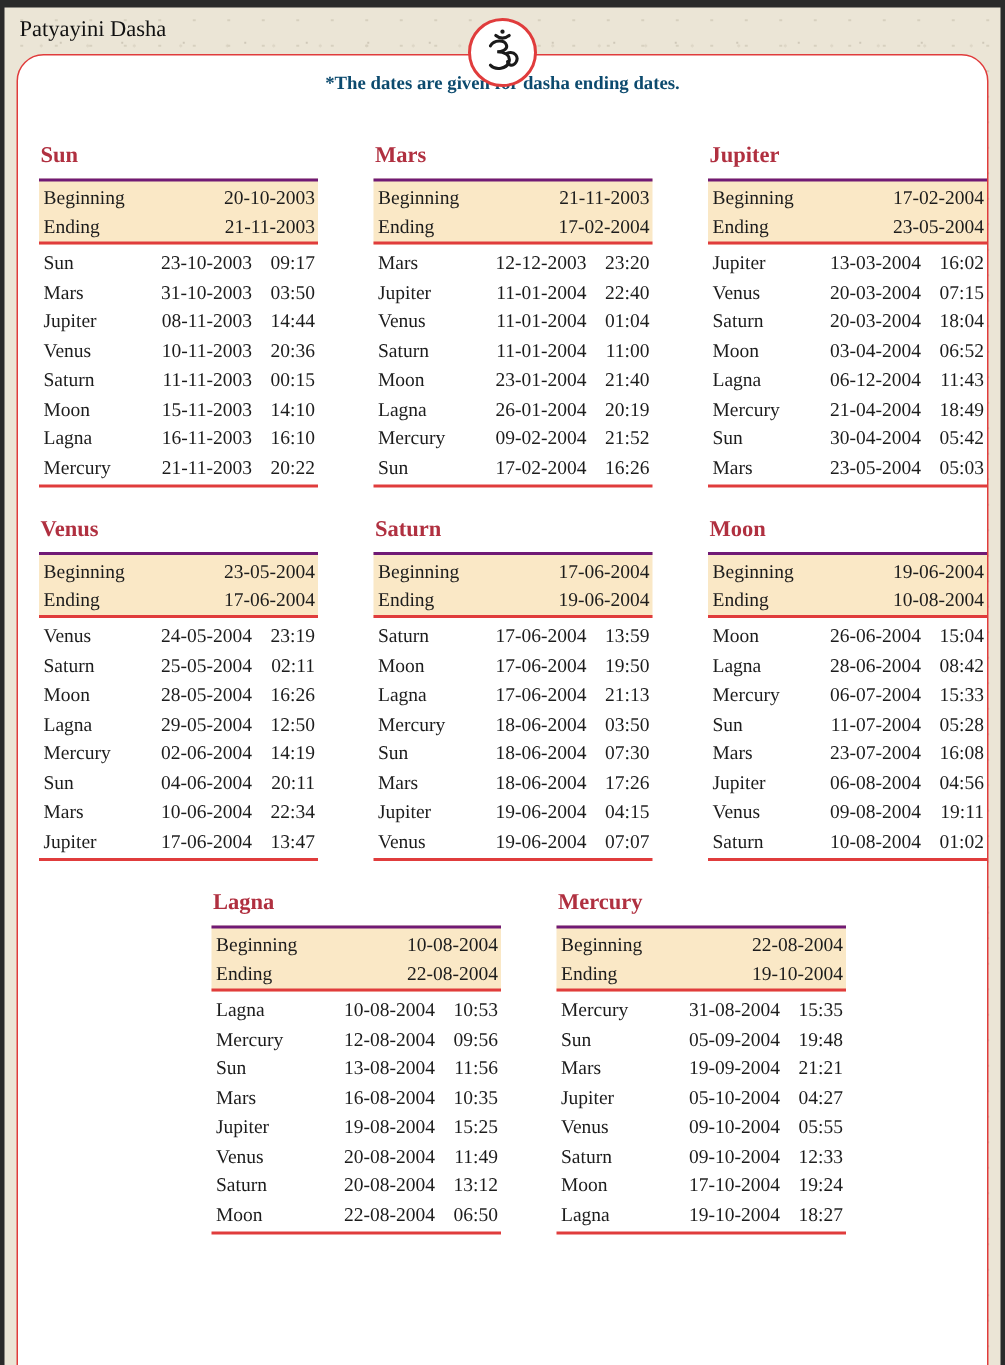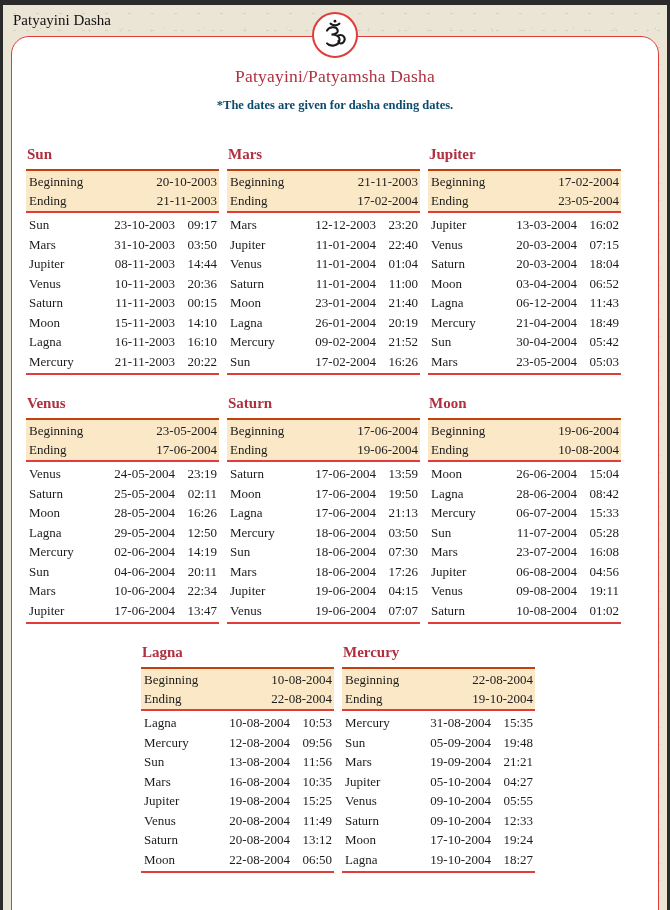--- a/index.html
+++ b/index.html
@@ -41,51 +41,50 @@
 
   .main-title {
     margin:29px 0 0 0; text-align:center;
     font-size:17.5px; font-weight:normal; color:#b03040; letter-spacing:0.2px;
   }
   .note {
     margin-top:11px; text-align:center;
     font-size:12.5px; font-weight:bold; color:#0c4a6e;
   }
 
-  .t-rowgroup { display:flex; gap:8px; padding-left:14px; }
+  .t-rowgroup { display:flex; gap:37px; padding-left:14px; }
   .t-rowgroup.first { margin-top:33px; }
   .t-rowgroup.mid   { margin-top:20px; }
   .t-rowgroup.last  { margin-top:20px; padding-left:129px; }
 
   .card { width:193px; font-size:13px; color:#1c1c1c; }
   .card .t-title {
     margin:0 0 6px 1px; font-size:15px; font-weight:bold; color:#b03040;
   }
   .t-head {
     background:#fae8c6;
-    border-top:2px solid #c2410c; border-bottom:2px solid #e03c3c;
+    border-top:2px solid #701a75; border-bottom:2px solid #e03c3c;
     padding:1px 0;
   }
   .h-row { display:flex; justify-content:space-between; height:19px; line-height:19px; padding:0 2px 0 3px; }
   .t-body { border-bottom:2px solid #e03c3c; padding:2px 0 2px 0; }
   .d-row { display:flex; height:19.5px; line-height:19.5px; padding:0 2px 0 3px; }
   .d-row .planet { flex:1; }
   .d-row .time { margin-left:9px; min-width:33px; text-align:right; }
 </style>
 </head>
 <body>
 
 <div class="frame">
 
   <div class="titlebar">
     <span>Patyayini Dasha</span>
   </div>
 
   <div class="panel">
-    <h1 class="main-title">Patyayini/Patyamsha Dasha</h1>
     <div class="note">*The dates are given for dasha ending dates.</div>
 
     <div class="t-rowgroup first">
   <div class="card">
     <h3 class="t-title">Sun</h3>
     <div class="t-head">
       <div class="h-row">
         <span>Beginning</span>
         <span>20-10-2003</span>
       </div>

